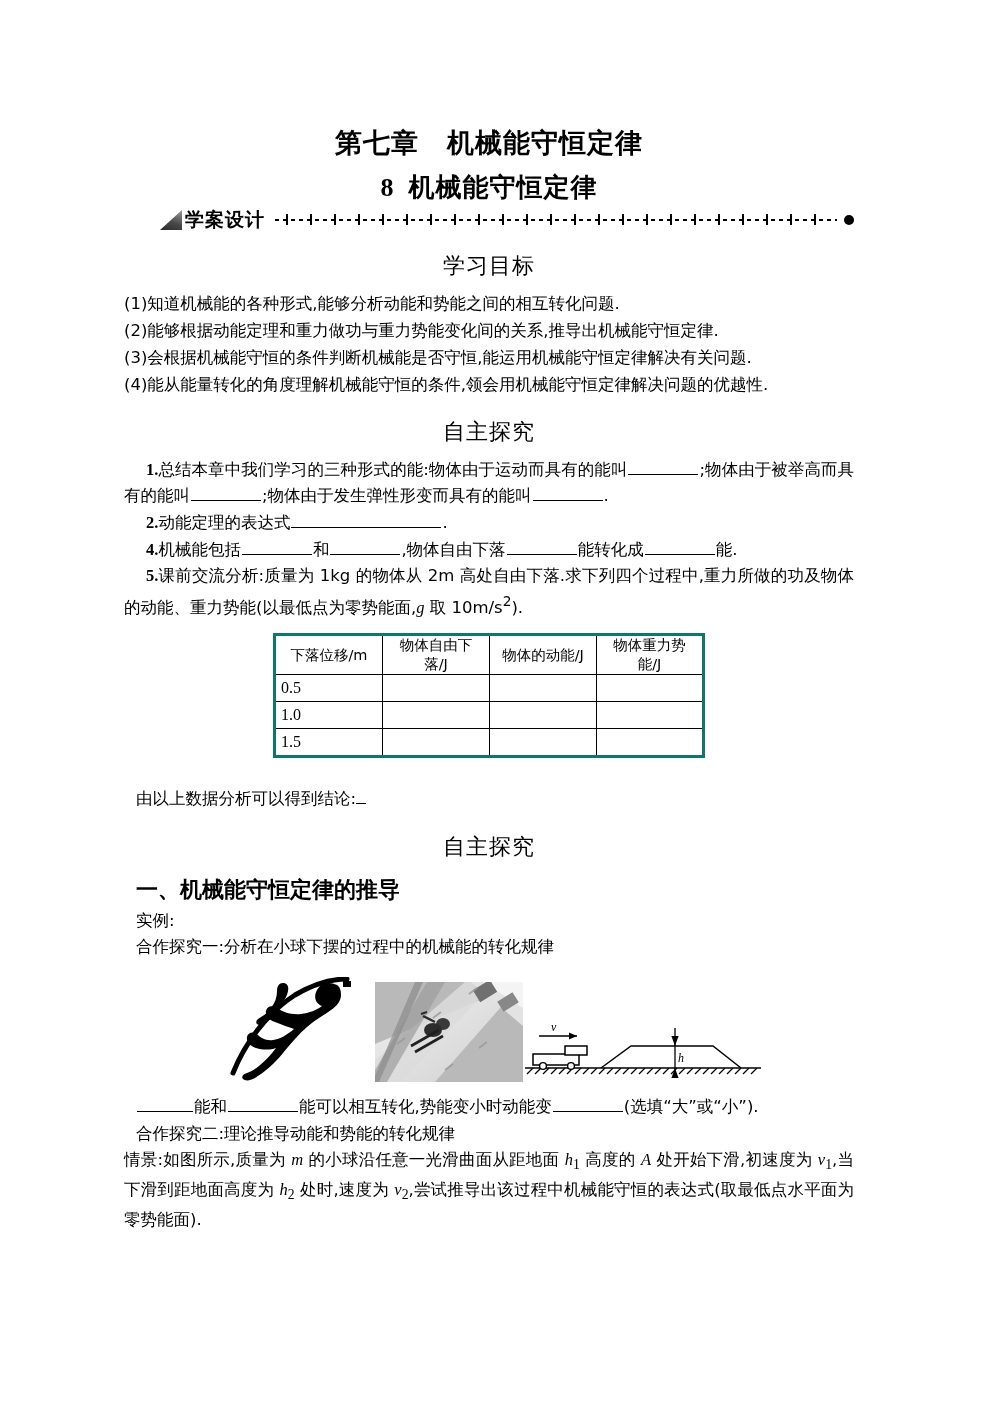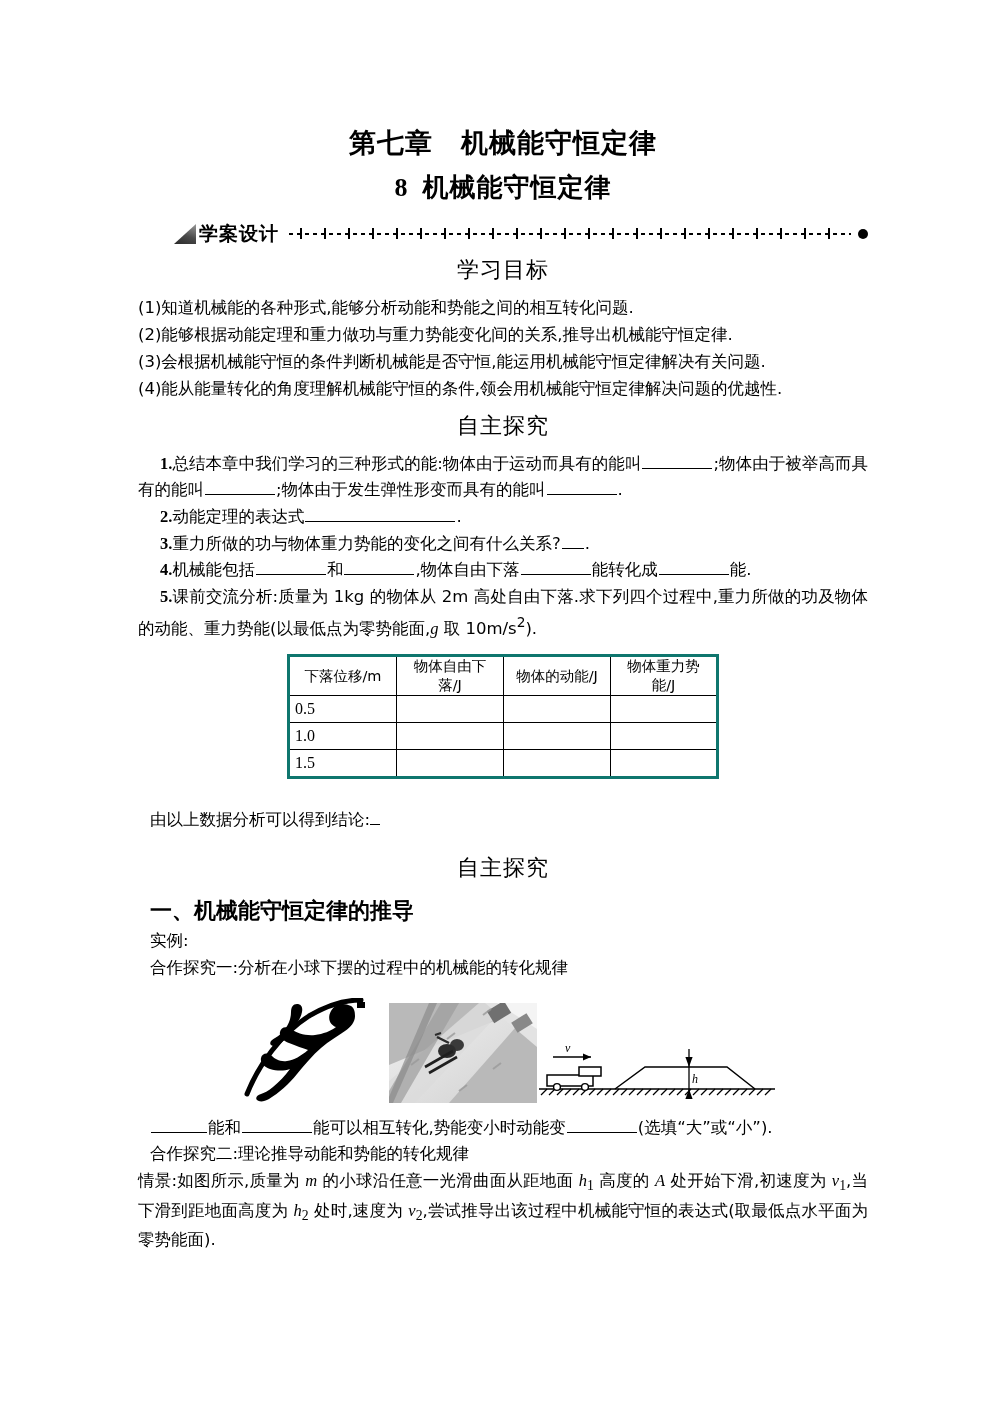--- a/index.html
+++ b/index.html
@@ -16,21 +16,21 @@
     overflow: hidden;
   }
   .page {
     position: absolute;
     left: 0; top: 0;
     width: 1000px;
     height: 1414px;
   }
   .content {
     position: absolute;
-    left: 138px;
+    left: 124px;
     top: 0;
     width: 730px;
   }
 
   
   .chapter-title {
     text-align: center;
     font-size: 27px;
     font-weight: bold;
     letter-spacing: 1px;
@@ -47,21 +47,21 @@
   }
   .section-title .num {
     font-family: "Liberation Serif", serif;
     margin-right: 14px;
   }
 
   
   .badge-bar {
     display: flex;
     align-items: center;
-    margin-top: 18px;
+    margin-top: 4px;
     margin-left: 36px;
     height: 26px;
   }
   .badge-tri {
     width: 22px;
     height: 20px;
     background: linear-gradient(200deg, #9a9a9a 0%, #4a4a4a 55%, #2a2a2a 100%);
     clip-path: polygon(0% 100%, 100% 0%, 100% 100%);
     margin-right: 3px;
   }
@@ -102,21 +102,21 @@
     border-radius: 50%;
     background: #000;
     margin-left: -2px;
   }
 
   
   .sec-head {
     text-align: center;
     font-family: "DejaVu Sans", sans-serif;
     font-size: 22px;
-    margin-top: 8px;
+    margin-top: 18px;
     margin-bottom: 10px;
     letter-spacing: 1px;
   }
 
   
   .para {
     font-size: 16.5px;
     line-height: 1.62;
     text-align: justify;
     font-family: "DejaVu Sans", sans-serif;
@@ -255,21 +255,20 @@
       <div class="objective">(3)会根据机械能守恒的条件判断机械能是否守恒,能运用机械能守恒定律解决有关问题.</div>
       <div class="objective-last">(4)能从能量转化的角度理解机械能守恒的条件,领会用机械能守恒定律解决问题的优越性.</div>
     </div>
 
     <div class="sec-head">自主探究</div>
 
     <div class="item"><span class="inum">1.</span><span>总结本章中我们学习的三种形式的能:物体由于运动而具有的能叫</span><span class="blank b-md"></span><span>;物体由于被举高而具有的能叫</span><span class="blank b-md"></span><span>;物体由于发生弹性形变而具有的能叫</span><span class="blank b-md"></span><span>.</span></div>
 
     <div class="item"><span class="inum">2.</span><span>动能定理的表达式</span><span class="blank b-lg"></span><span>.</span></div>
 
-    <div class="item"><span class="inum">3.</span><span>重力所做的功与物体重力势能的变化之间有什么关系?</span><span class="blank b-xs"></span><span>.</span></div>
 
     <div class="item"><span class="inum">4.</span><span>机械能包括</span><span class="blank b-md"></span><span>和</span><span class="blank b-md"></span><span>,物体自由下落</span><span class="blank b-md"></span><span>能转化成</span><span class="blank b-md"></span><span>能.</span></div>
 
     <div class="item"><span class="inum">5.</span><span>课前交流分析:质量为 1kg 的物体从 2m 高处自由下落.求下列四个过程中,重力所做的功及物体的动能、重力势能(以最低点为零势能面,</span><span class="it">g</span><span> 取 10m/s</span><sup>2</sup><span>).</span></div>
 
     <div class="table-wrap">
       <table class="data">
         <thead>
           <tr>
             <th>下落位移/m</th>

